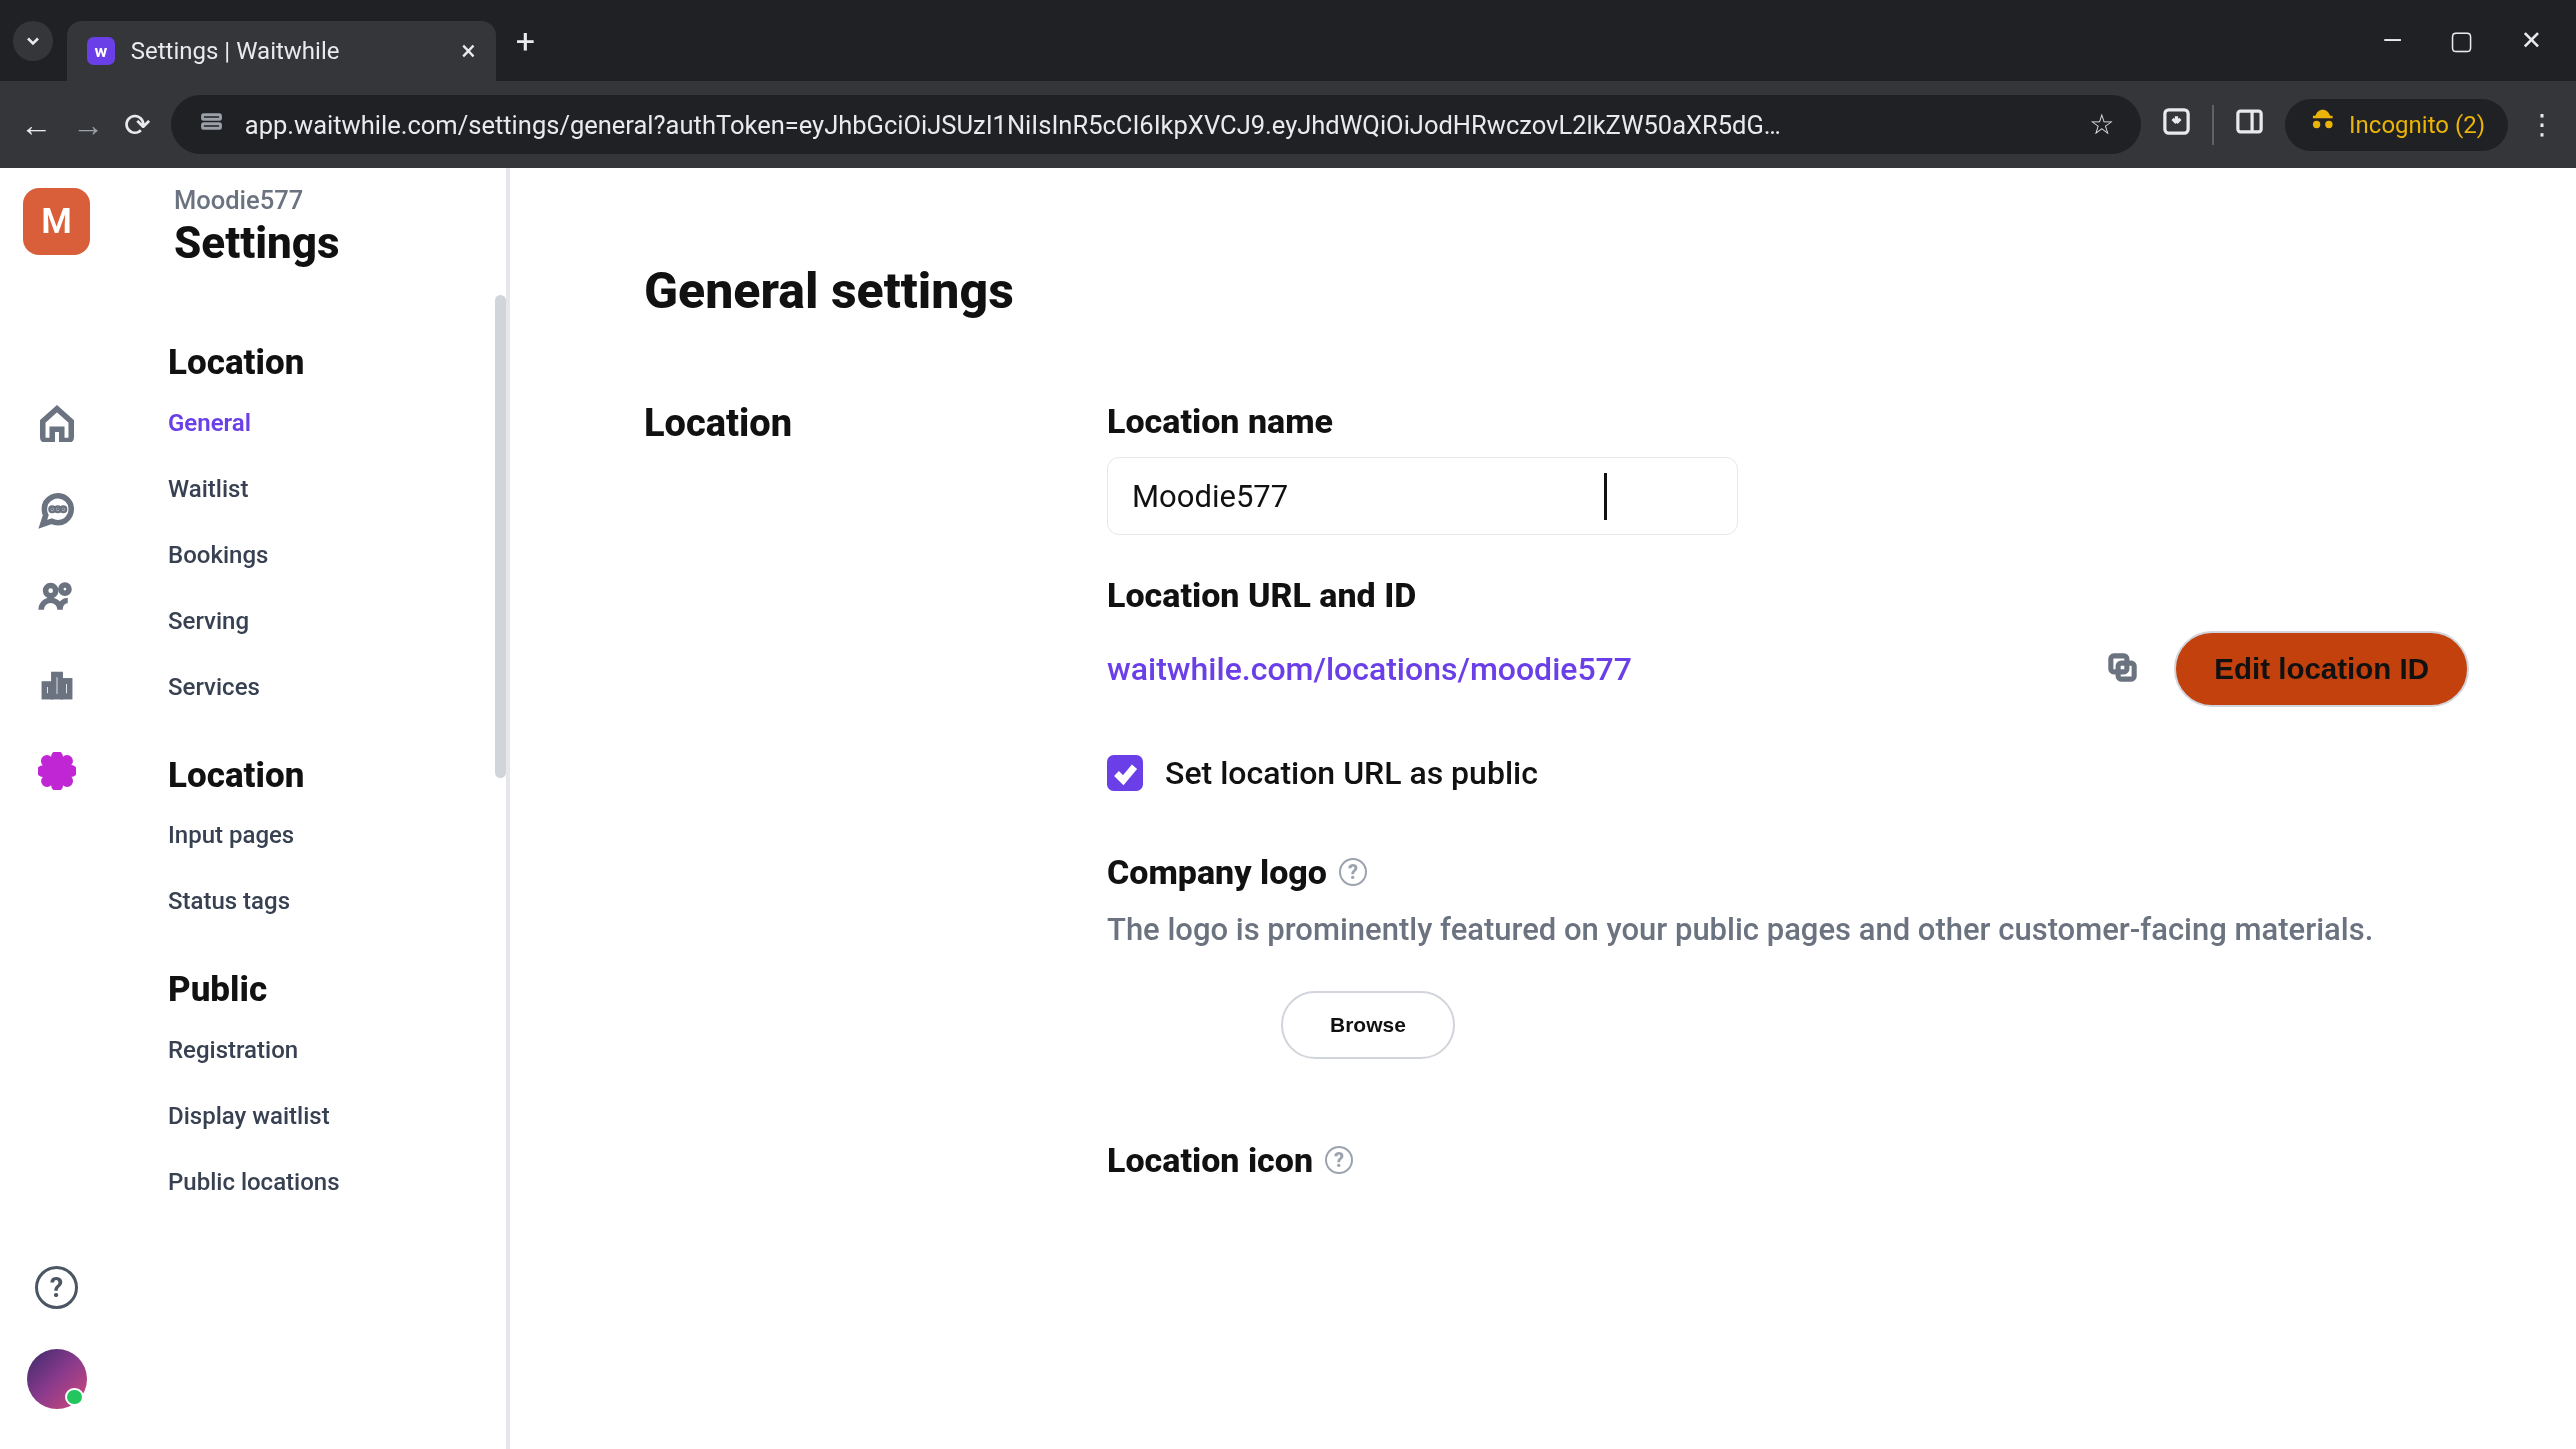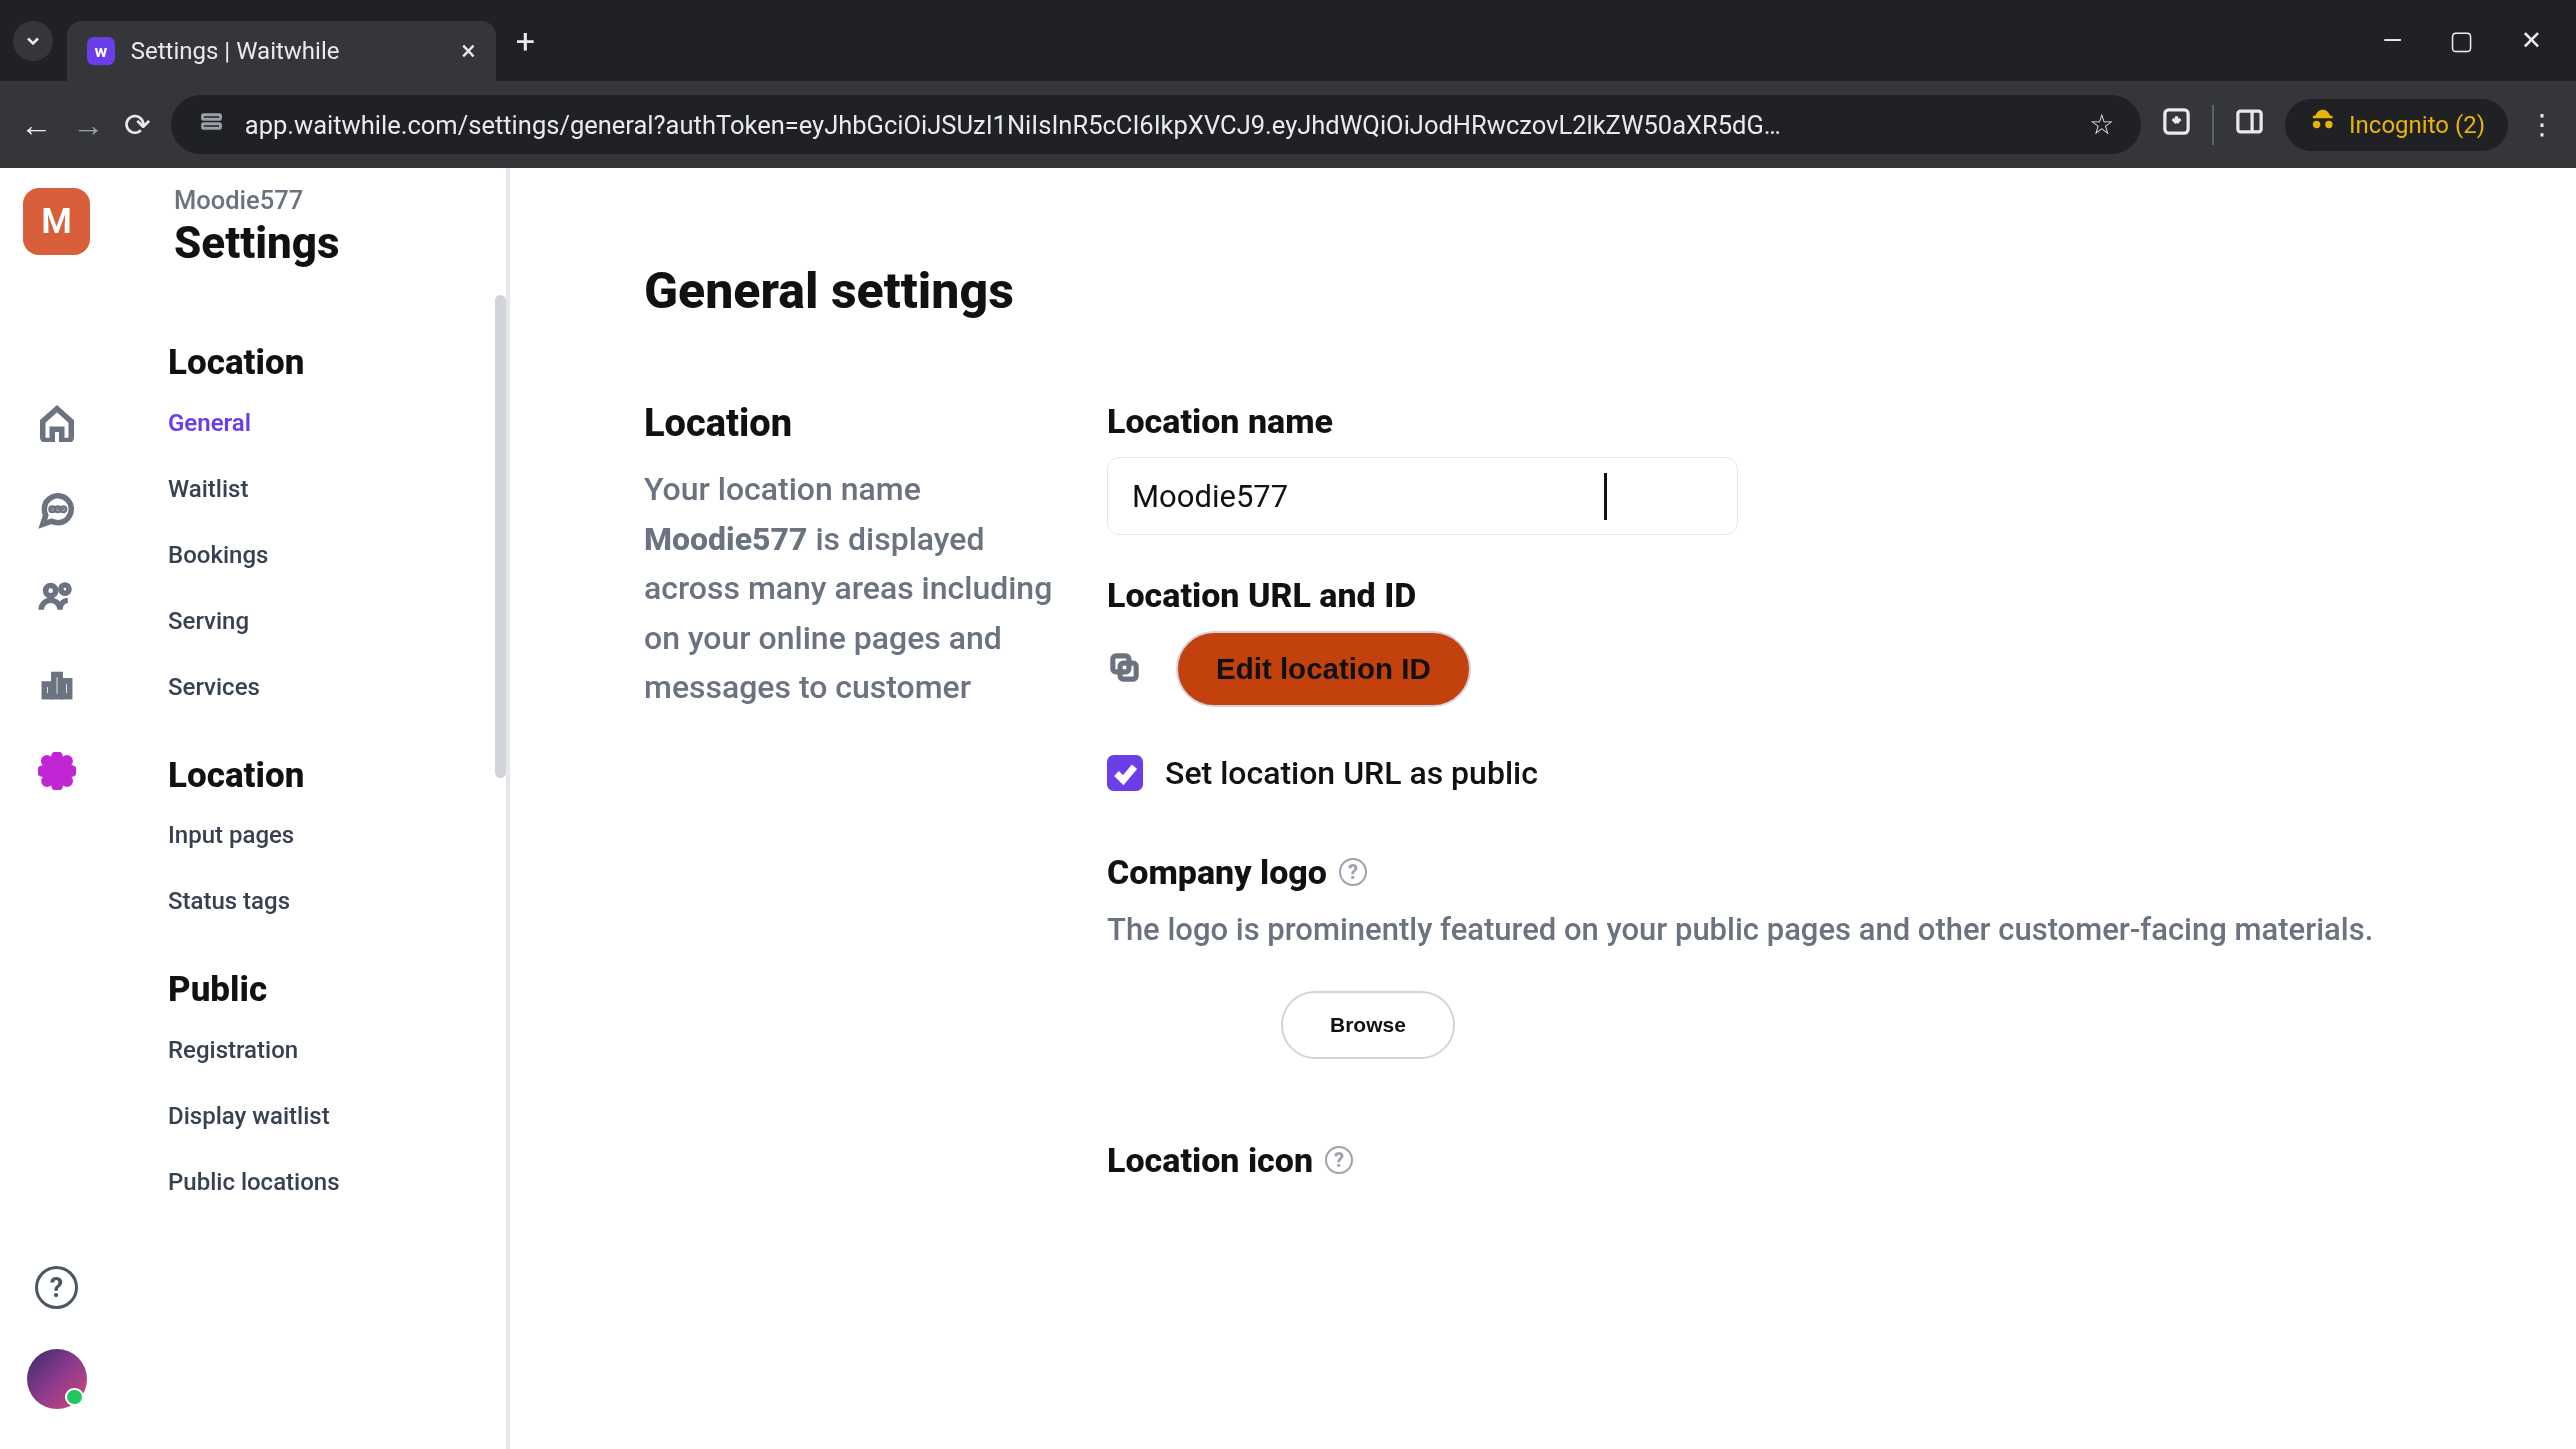--- a/index.html
+++ b/index.html
@@ -224,36 +224,34 @@
         <div class="sb-item">Public locations</div>
       </div>
     </div>
 
     <div class="main">
       <div class="page-title">General settings</div>
 
       <div class="section">
         <div class="sec-left">
           <div class="sec-head">Location</div>
-          <div class="sec-desc">
-            <span>Your location name </span><b>Moodie577</b><span> is displayed across many areas including on your online pages and messages to customer</span>
-          </div>
         </div>
 
         <div class="sec-right">
           <div class="field-label">Location name</div>
           <div class="text-input">
             <span>Moodie577</span>
             <span class="caret"></span>
           </div>
 
           <div class="gap-block"></div>
 
           <div class="field-label">Location URL and ID</div>
           <div class="url-row">
+            <span class="url-link">waitwhile.com/locations/moodie577</span>
             <span class="copy-icon">
               <svg viewBox="0 0 24 24">
                   <rect x="9" y="9" width="11" height="11" rx="2"></rect>
                   <rect x="4" y="4" width="11" height="11" rx="2"></rect>
                 </svg>
             </span>
             <button class="btn-outline">Edit location ID</button>
           </div>
 
           <div class="chk-row">

